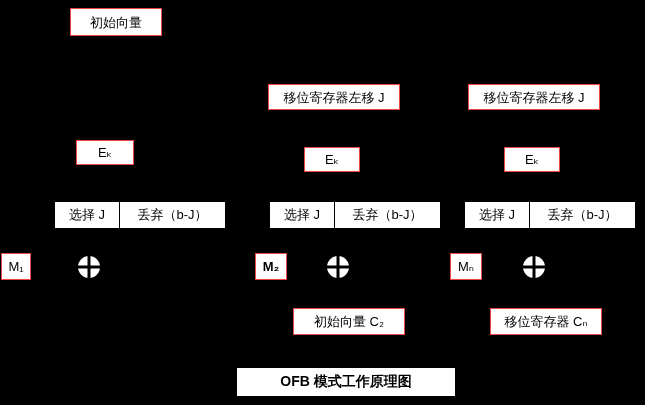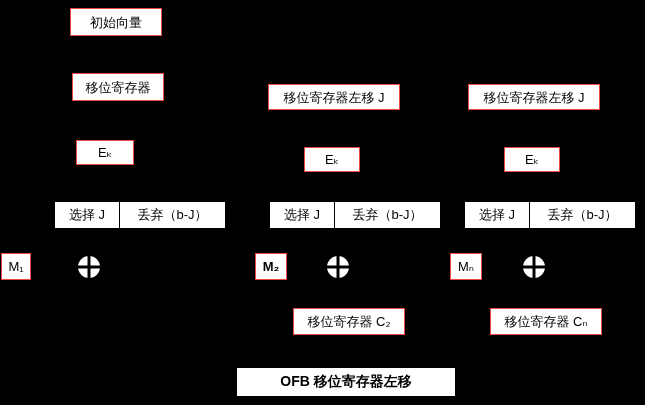--- a/index.html
+++ b/index.html
@@ -64,21 +64,20 @@
     white-space: nowrap;
   }
 </style>
 </head>
 <body>
 
 <div id="stage">
 
   <div class="box" style="left:70px; top:8px; width:92px; height:28px;">初始向量</div>
 
-  <div class="box" style="left:72px; top:73px; width:92px; height:28px;">移位寄存器</div>
 
   <div class="box" style="left:76px; top:140px; width:58px; height:25px;">Eₖ</div>
 
   <div class="split" style="left:55px; top:202px;">
     <div class="cell left" style="width:65px;">选择 J</div>
     <div class="cell" style="width:105px;">丢弃（b-J）</div>
   </div>
 
   <div class="box" style="left:1px; top:253px; width:30px; height:27px;">M₁</div>
 
@@ -99,36 +98,36 @@
   </div>
 
   <div class="box" style="left:255px; top:253px; width:32px; height:27px;font-weight:bold;">M₂</div>
 
   <svg class="xor" style="left:326px; top:255px;" viewBox="0 0 24 24">
     <circle cx="12" cy="12" r="11" fill="#ffffff"></circle>
     <line x1="12" y1="1" x2="12" y2="23" stroke="#000000" stroke-width="3"></line>
     <line x1="1" y1="12" x2="23" y2="12" stroke="#000000" stroke-width="3"></line>
   </svg>
 
-  <div class="box" style="left:293px; top:308px; width:112px; height:27px;">移位寄存器 C₂</div>
+  <div class="box" style="left:293px; top:308px; width:112px; height:27px;">初始向量 C₂</div>
 
   <div class="box" style="left:468px; top:84px; width:132px; height:26px;">移位寄存器左移 J</div>
 
   <div class="box" style="left:504px; top:147px; width:56px; height:25px;">Eₖ</div>
 
   <div class="split" style="left:465px; top:202px;">
     <div class="cell left" style="width:65px;">选择 J</div>
     <div class="cell" style="width:105px;">丢弃（b-J）</div>
   </div>
 
   <div class="box" style="left:450px; top:253px; width:32px; height:27px;">Mₙ</div>
 
   <svg class="xor" style="left:522px; top:255px;" viewBox="0 0 24 24">
     <circle cx="12" cy="12" r="11" fill="#ffffff"></circle>
     <line x1="12" y1="1" x2="12" y2="23" stroke="#000000" stroke-width="3"></line>
     <line x1="1" y1="12" x2="23" y2="12" stroke="#000000" stroke-width="3"></line>
   </svg>
 
   <div class="box" style="left:490px; top:308px; width:112px; height:27px;">移位寄存器 Cₙ</div>
 
-  <div class="title-box" style="left:237px; top:368px; width:218px; height:28px;">OFB 移位寄存器左移</div>
+  <div class="title-box" style="left:237px; top:368px; width:218px; height:28px;">OFB 模式工作原理图</div>
 
 </div>
 
 </body></html>

